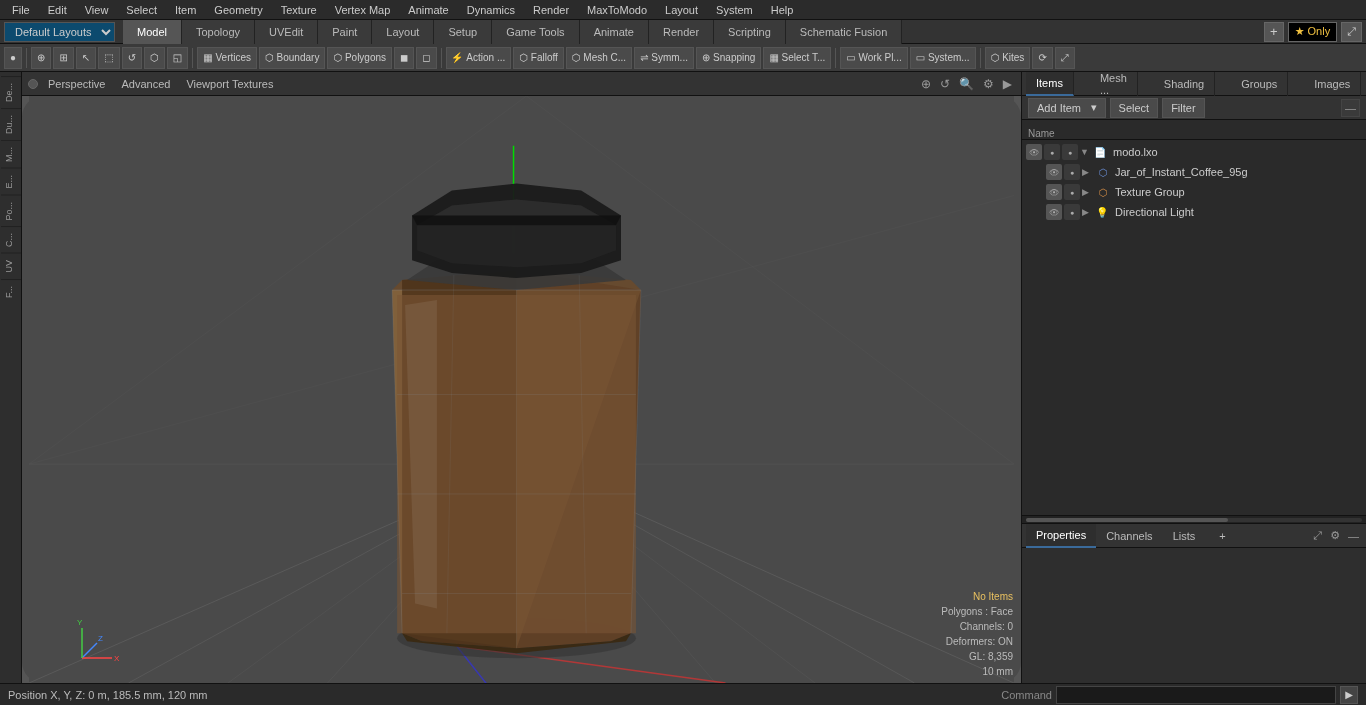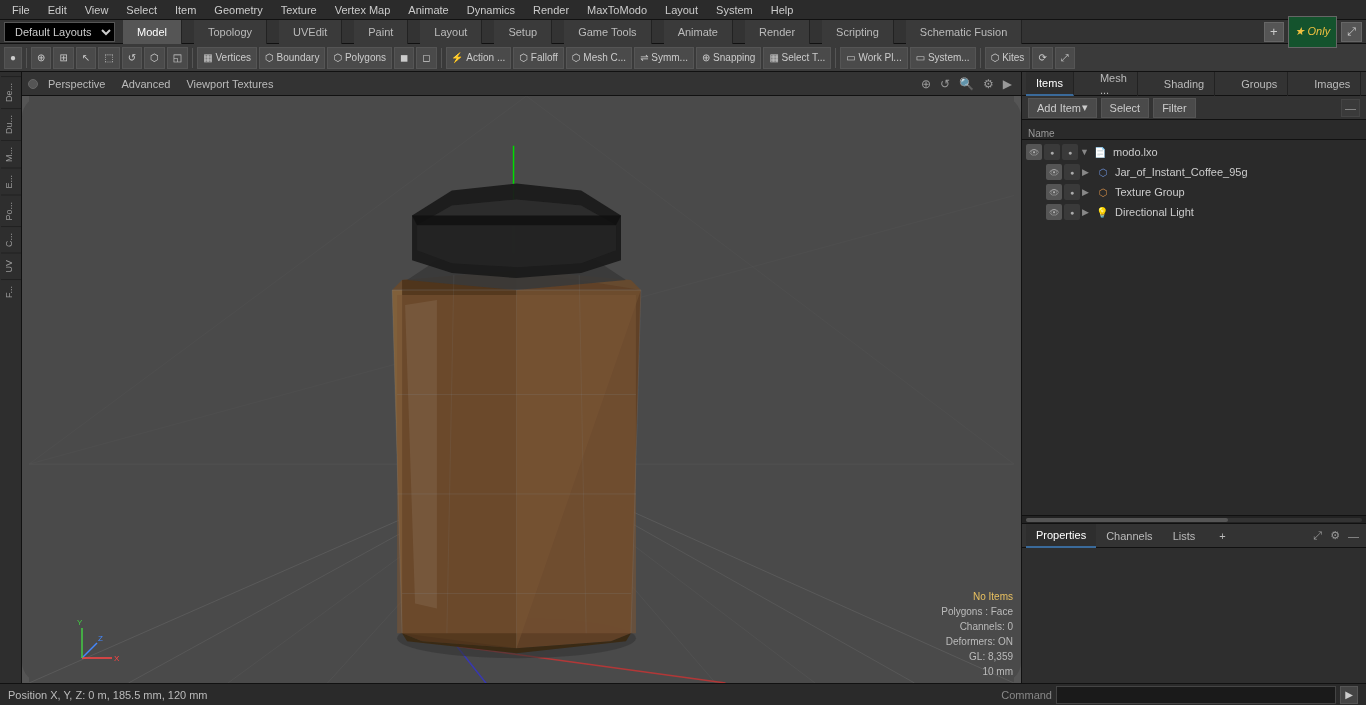--- a/index.html
+++ b/index.html
@@ -35,34 +35,34 @@
     #layout-bar {
       height: 24px;
       background: #333;
       display: flex;
       align-items: center;
       border-bottom: 1px solid #111;
       padding: 0 4px;
       gap: 0;
     }
     .layout-dropdown {
-      background: #000000;
+      background: #0c4a6e;
       border: 1px solid #555;
       color: #ccc;
       font-size: 11px;
       padding: 2px 6px;
       height: 20px;
       margin-right: 8px;
       cursor: pointer;
     }
     .mode-tabs {
       display: flex;
       height: 24px;
       flex: 1;
-      gap: 12px;
+      gap: 0;
     }
     .mode-tab {
       padding: 0 14px;
       height: 24px;
       display: flex;
       align-items: center;
       font-size: 11px;
       color: #bbb;
       background: #3a3a3a;
       border-right: 1px solid #222;
@@ -72,28 +72,27 @@
       background: #555;
       color: #fff;
     }
     .layout-bar-right {
       display: flex;
       align-items: center;
       gap: 4px;
       margin-left: auto;
     }
     .star-btn {
-      background: #14532d;
+      background: #000000;
       border: 1px solid #666;
       color: #f0c040;
       font-size: 11px;
       padding: 2px 6px;
       cursor: pointer;
-      height: 32px;
-      font-style: italic;
+      height: 20px;
     }
     .plus-btn {
       background: #555;
       border: 1px solid #666;
       color: #ccc;
       font-size: 13px;
       padding: 0 5px;
       cursor: pointer;
       height: 20px;
       display: flex;
@@ -312,21 +311,21 @@
     .items-btn {
       height: 20px;
       padding: 0 8px;
       background: #4a4a4a;
       border: 1px solid #555;
       color: #ccc;
       font-size: 11px;
       cursor: pointer;
       display: flex;
       align-items: center;
-      gap: 1px;
+      gap: 10px;
     }
 
     
     #items-columns {
       height: 20px;
       background: #2a2a2a;
       display: flex;
       align-items: flex-end;
       border-bottom: 1px solid #111;
       padding: 0 6px;

